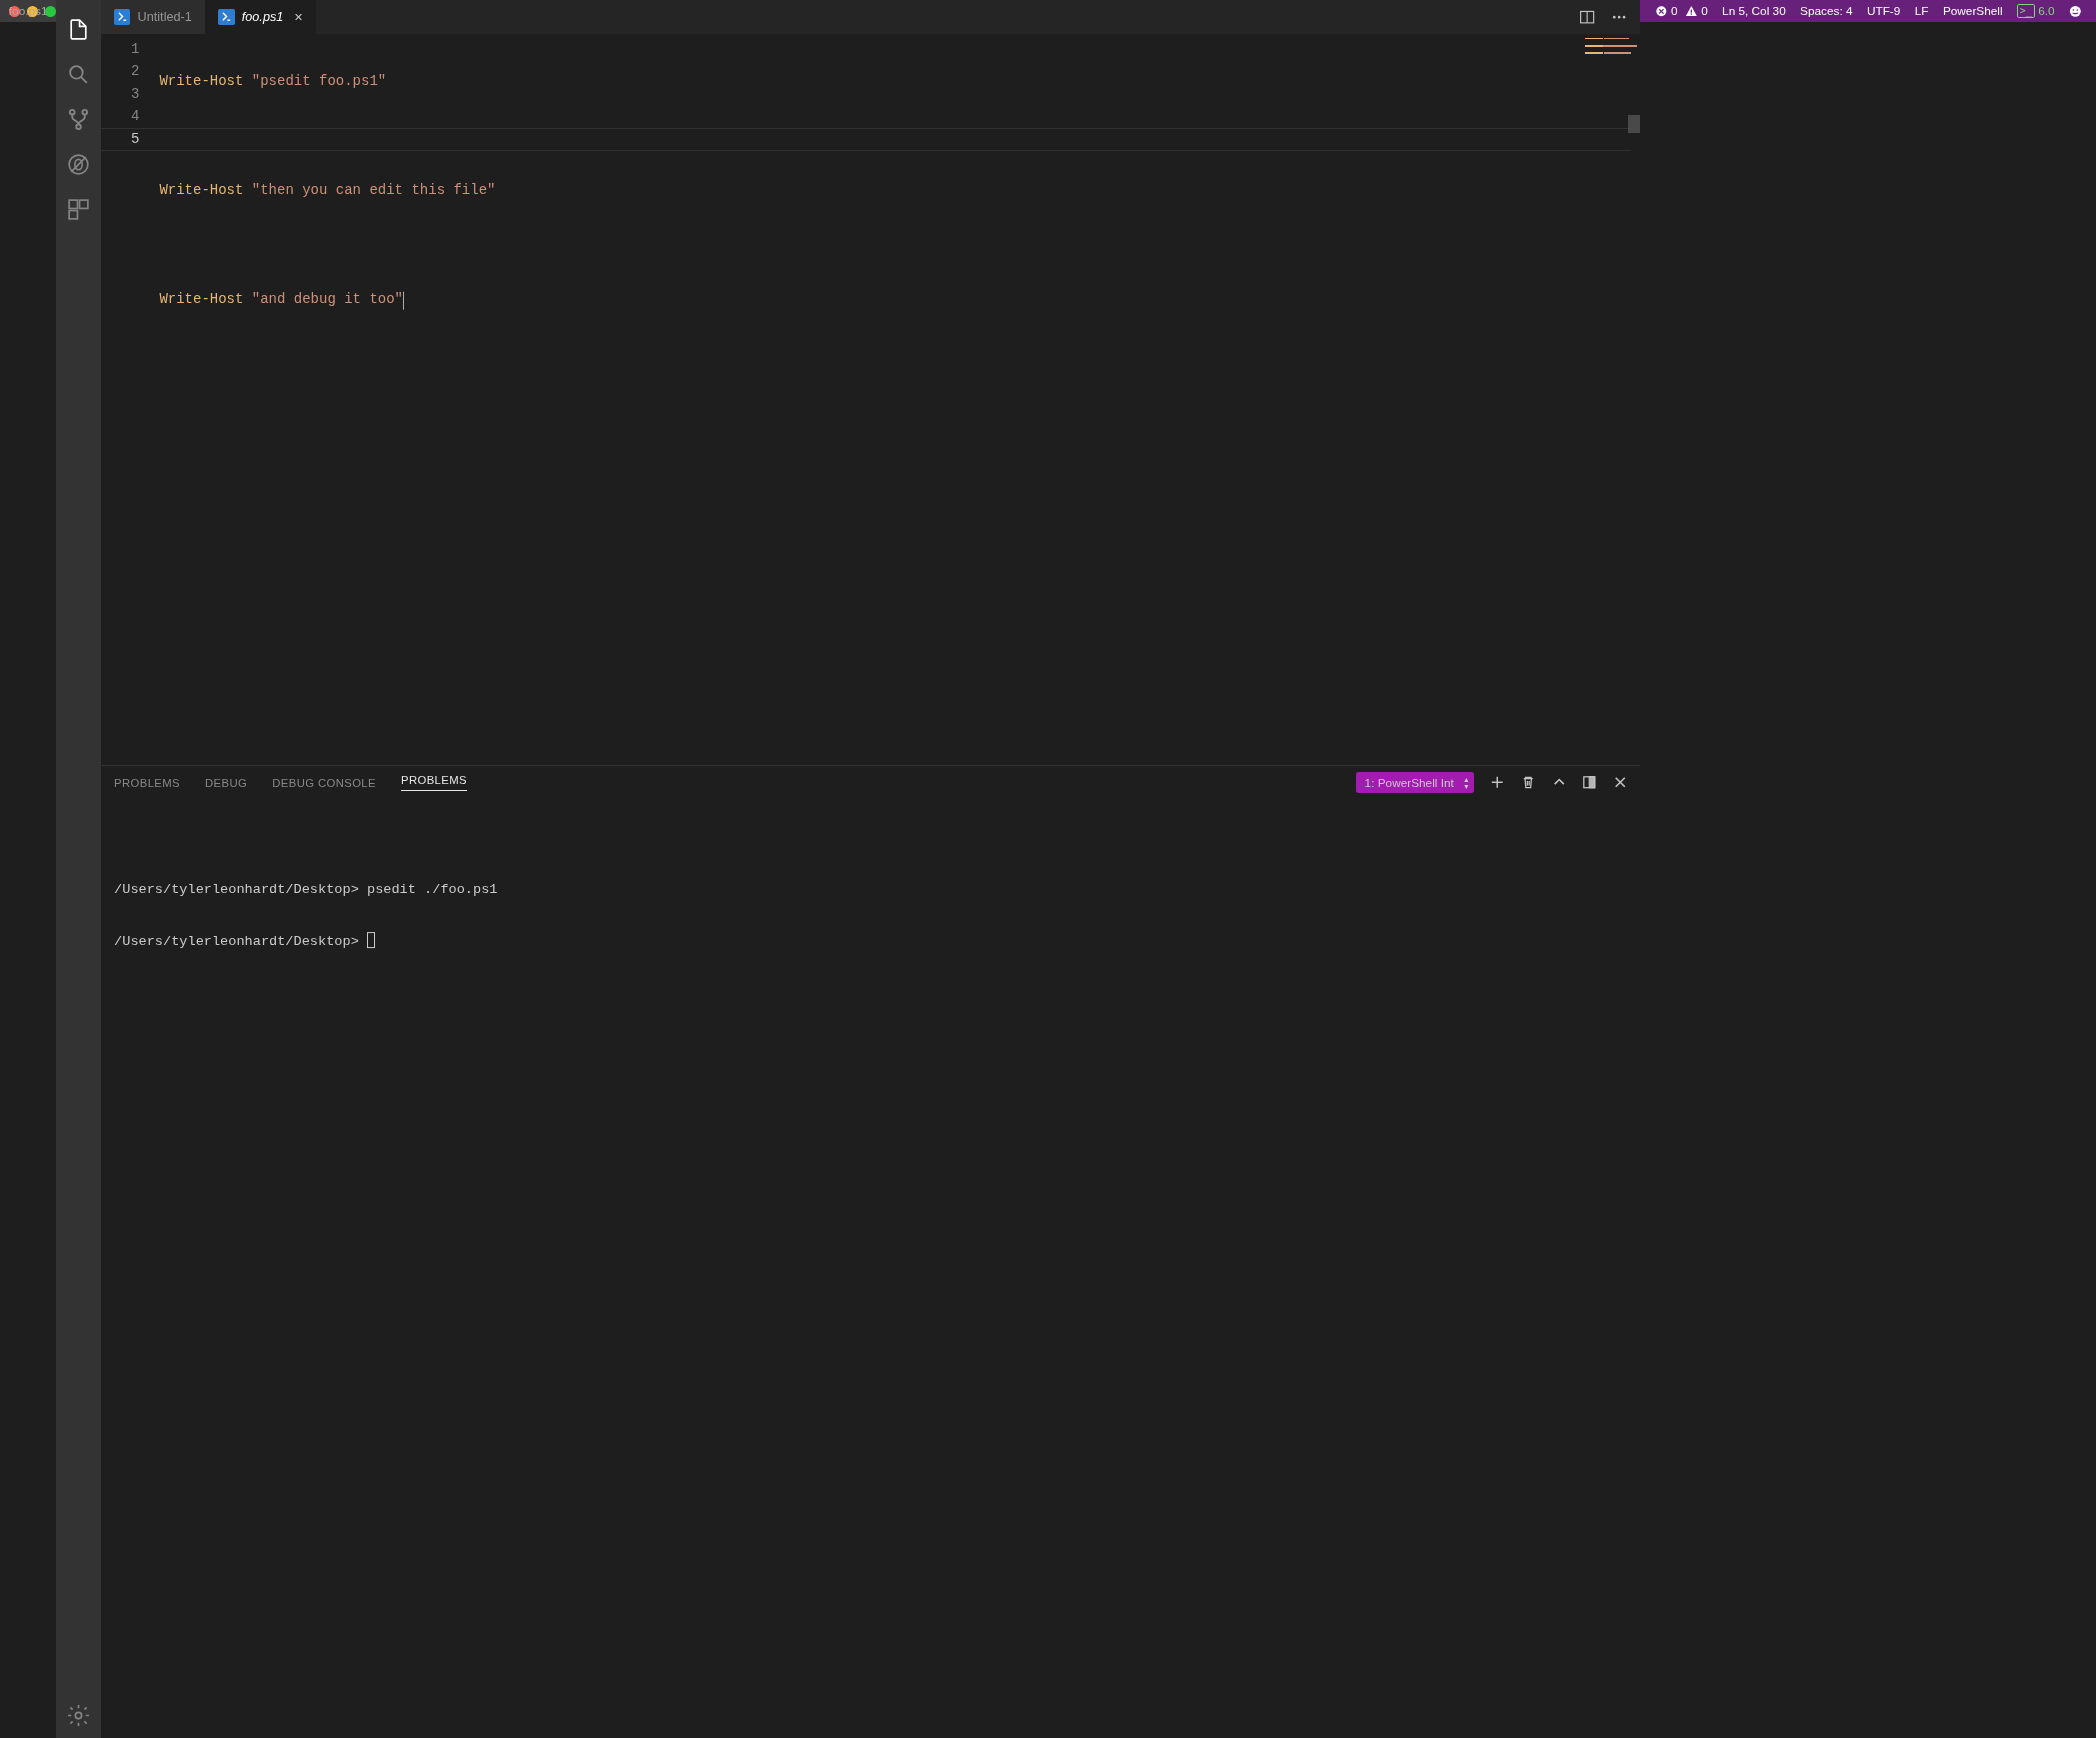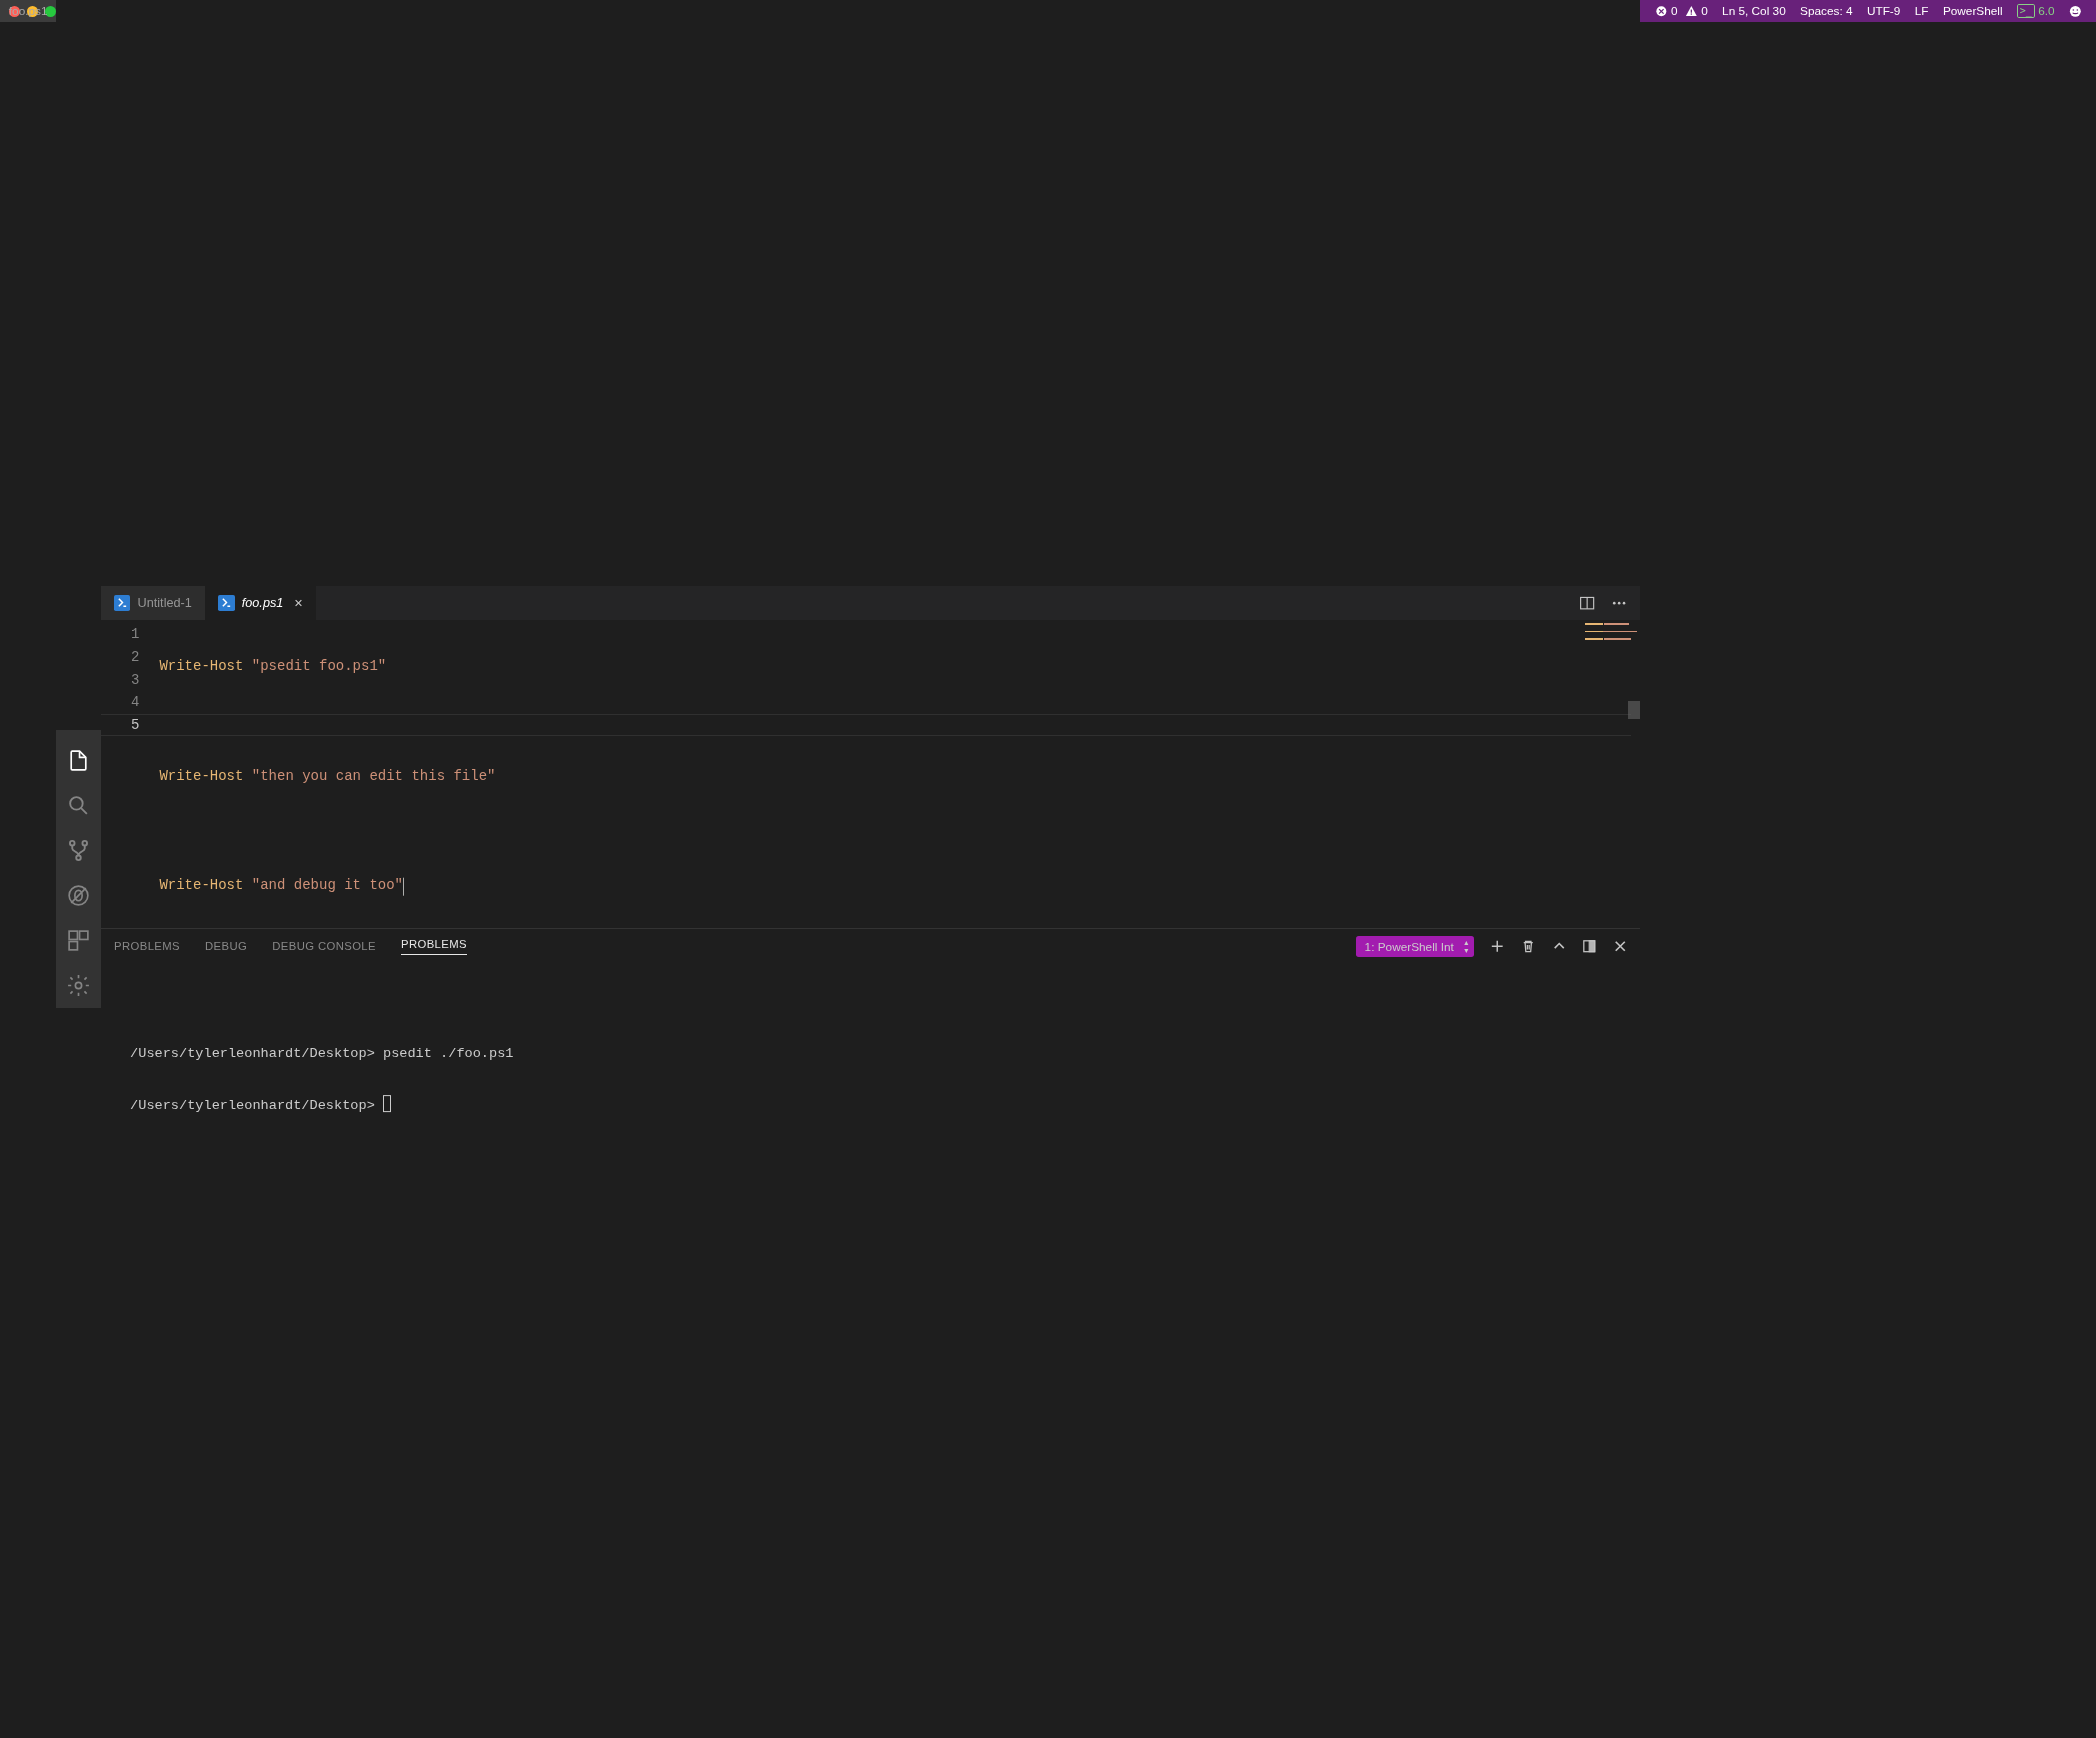--- a/index.html
+++ b/index.html
@@ -41,21 +41,20 @@
     text-align: center;
     font-size: 11.8px;
     color: #aaa;
     pointer-events: none;
   }
   
   .main {
     flex: 1;
     display: flex;
     min-height: 0;
-    align-items: center;
   }
   
   .activitybar {
     width: 45px;
     background: #333333;
     display: flex;
     flex-direction: column;
     align-items: center;
     padding-top: 7.2px;
     flex-shrink: 0;
@@ -245,21 +244,20 @@
     pointer-events: none;
   }
   .term-body {
     flex: 1;
     padding: 5.4px 12.7px;
     font-family: Menlo, Consolas, "Courier New", monospace;
     font-size: 13.6px;
     color: #ccc;
     white-space: pre;
     overflow: hidden;
-    margin-left: 16px;
   }
   .term-line { line-height: 22px; }
   .term-cursor-box {
     display: inline-block;
     width: 8.1px; height: 16.3px;
     border: 0.9px solid #ccc;
     vertical-align: text-bottom;
     transform: translateY(-0.9px);
   }
   

